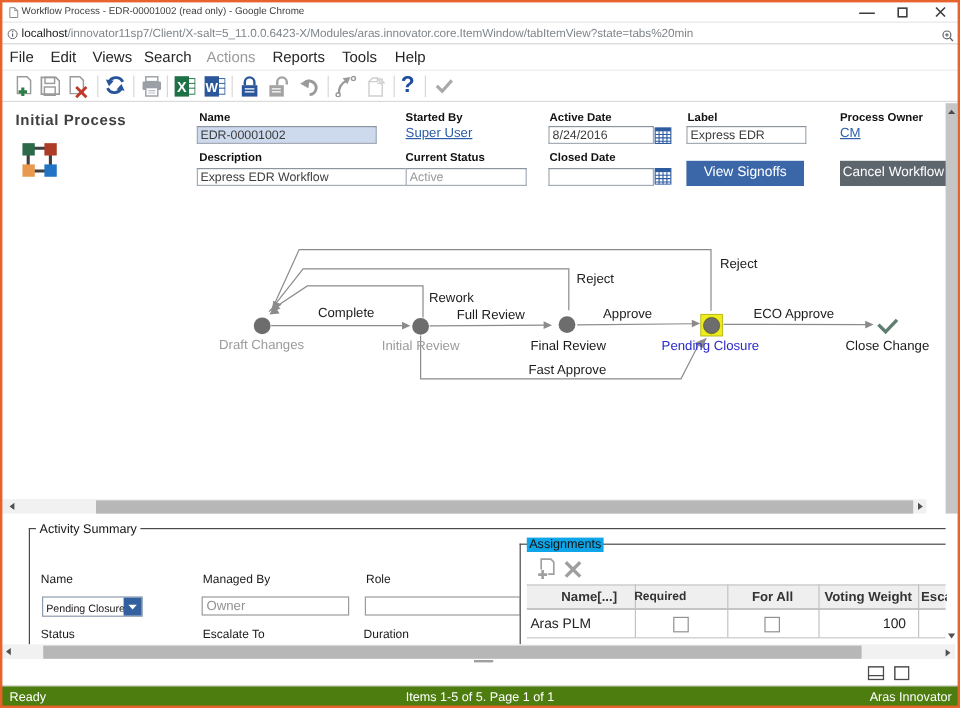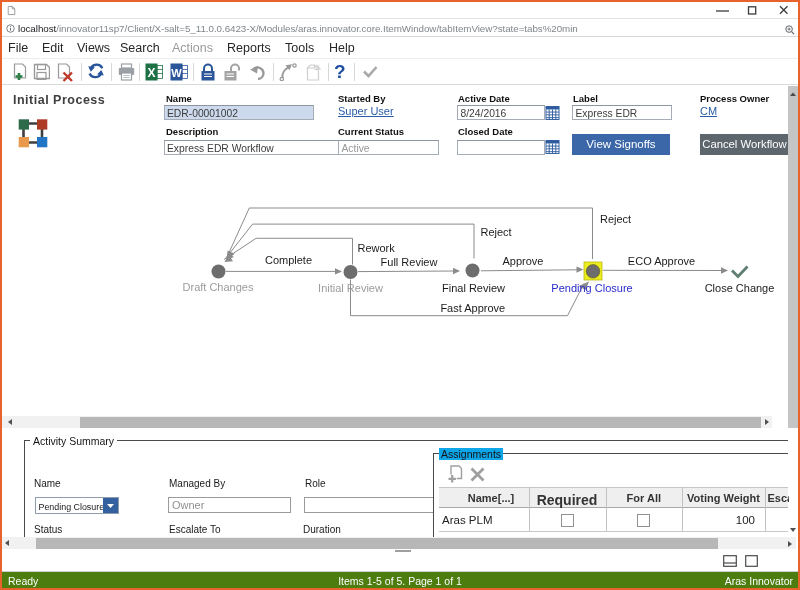--- a/index.html
+++ b/index.html
@@ -37,20 +37,21 @@
 .hthumb { position:absolute; background:#b7b7b7; }
 </style>
 </head>
 <body>
 <div id="win">
   <div id="titlebar" class="abs"></div>
   <svg class="abs" style="left:7px;top:5px" width="9" height="11" viewBox="0 0 11 13">
     <path d="M1.5 1.5 h5 l3 3 v7 h-8 z" fill="none" stroke="#8a8a8a" stroke-width="1"></path>
     <path d="M6.5 1.5 v3 h3" fill="none" stroke="#8a8a8a" stroke-width="1"></path>
   </svg>
+  <div id="titletxt" class="abs">Workflow Process - EDR-00001002 (read only) - Google Chrome</div>
   <svg class="abs" style="left:713px;top:4px" width="80" height="11" viewBox="0 0 80 11">
     <line x1="3" y1="7" x2="16" y2="7" stroke="#3b3b3b" stroke-width="1.3"></line>
     <rect x="35.5" y="2.8" width="7.2" height="7.2" fill="none" stroke="#3b3b3b" stroke-width="1.3"></rect>
     <path d="M67 2.3 L74.5 9.8 M74.5 2.3 L67 9.8" stroke="#3b3b3b" stroke-width="1.3"></path>
   </svg>
   <div id="addrbar" class="abs"></div>
   <svg class="abs" style="left:6px;top:24px" width="9" height="9" viewBox="0 0 11 11">
     <circle cx="5.5" cy="5.5" r="4.6" fill="none" stroke="#5f6368" stroke-width="1"></circle>
     <line x1="5.5" y1="4.8" x2="5.5" y2="8" stroke="#5f6368" stroke-width="1.2"></line>
     <circle cx="5.5" cy="3" r="0.7" fill="#5f6368"></circle>
@@ -275,21 +276,21 @@
   <svg class="abs" style="left:469px;top:466.5px" width="17" height="15" viewBox="0 0 17 15">
     <path d="M2.5 1.5 L14.5 13.5 M14.5 1.5 L2.5 13.5" stroke="#9f9f9f" stroke-width="2.8"></path>
   </svg>
   <div class="abs" style="left:438.5px;top:486.5px;width:349.5px;height:21.5px;background:#efefef;border-top:1px solid #c6c6c6;border-bottom:1px solid #a8a8a8"></div>
   <div class="abs" style="left:438.5px;top:531px;width:349.5px;height:1px;background:#c9c9c9"></div>
   <div class="abs" style="left:528.5px;top:487px;width:1px;height:44px;background:#c2c2c2"></div>
   <div class="abs" style="left:605.8px;top:487px;width:1px;height:44px;background:#c2c2c2"></div>
   <div class="abs" style="left:682px;top:487px;width:1px;height:44px;background:#c2c2c2"></div>
   <div class="abs" style="left:764.8px;top:487px;width:1px;height:44px;background:#c2c2c2"></div>
   <div class="abs" style="left:446px;top:492px;width:90px;text-align:center;font-size:11px;font-weight:bold;color:#333">Name[...]</div>
-  <div class="abs" style="left:528.5px;top:492px;width:77px;text-align:center;font-size:14px;font-weight:bold;color:#333">Required</div>
+  <div class="abs" style="left:528.5px;top:492px;width:77px;text-align:left;font-size:10px;font-weight:bold;color:#333">Required</div>
   <div class="abs" style="left:605.8px;top:492px;width:76px;text-align:center;font-size:11px;font-weight:bold;color:#333">For All</div>
   <div class="abs" style="left:682px;top:492px;width:83px;text-align:center;font-size:11px;font-weight:bold;color:#333">Voting Weight</div>
   <div class="abs" style="left:767.5px;top:492px;width:21.5px;overflow:hidden;font-size:11px;font-weight:bold;color:#333;white-space:nowrap">Escal</div>
   <div class="abs" style="left:442px;top:513.5px;font-size:11.5px;color:#222">Aras PLM</div>
   <div class="abs" style="left:560.5px;top:514px;width:13px;height:13px;border:1px solid #919191;background:#fff"></div>
   <div class="abs" style="left:637px;top:514px;width:13px;height:13px;border:1px solid #919191;background:#fff"></div>
   <div class="abs" style="left:682px;top:513.5px;width:73px;text-align:right;font-size:11.5px;color:#222">100</div>
   <svg class="abs" style="left:789px;top:527px" width="8" height="6">
       <path d="M1 1 L4 5 L7 1 z" fill="#4f4f4f"></path>
     </svg>

